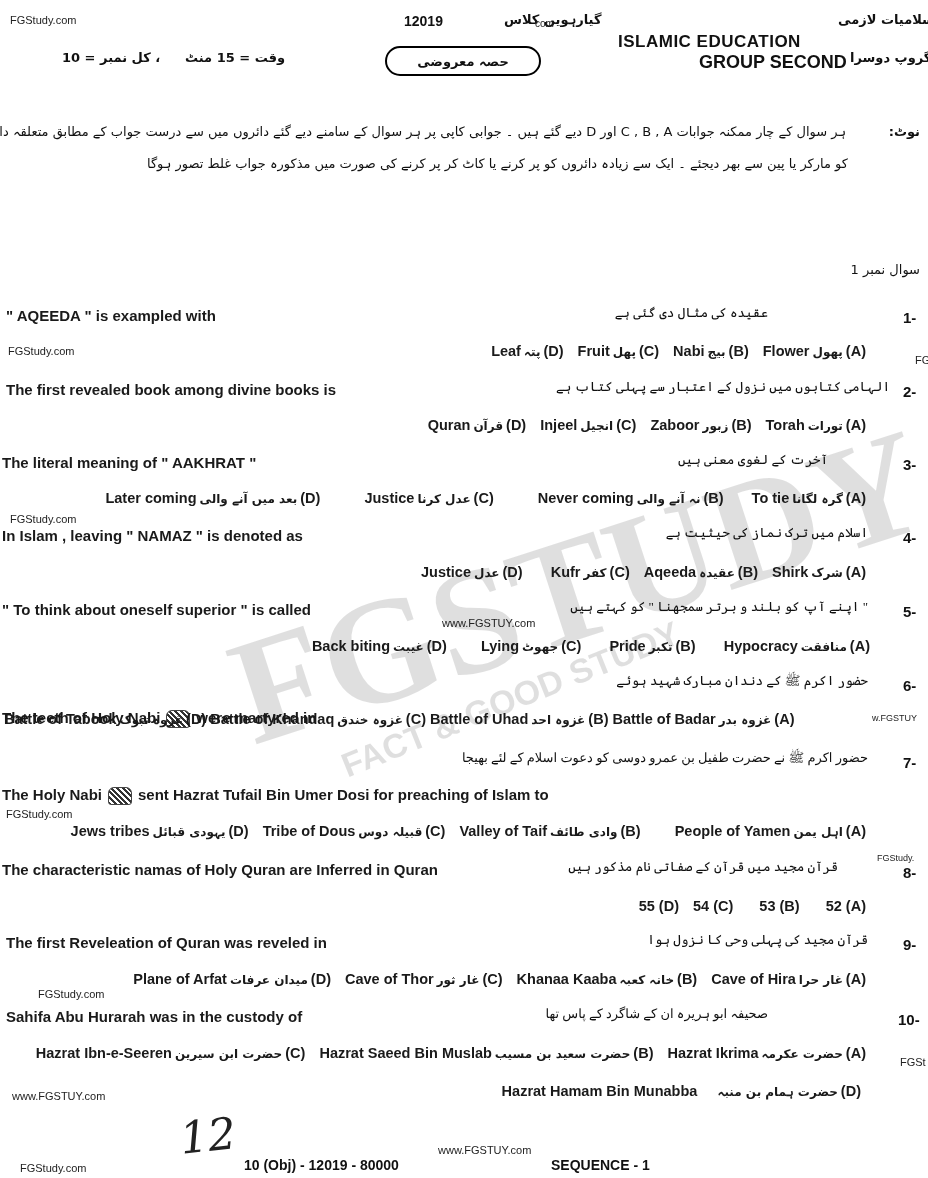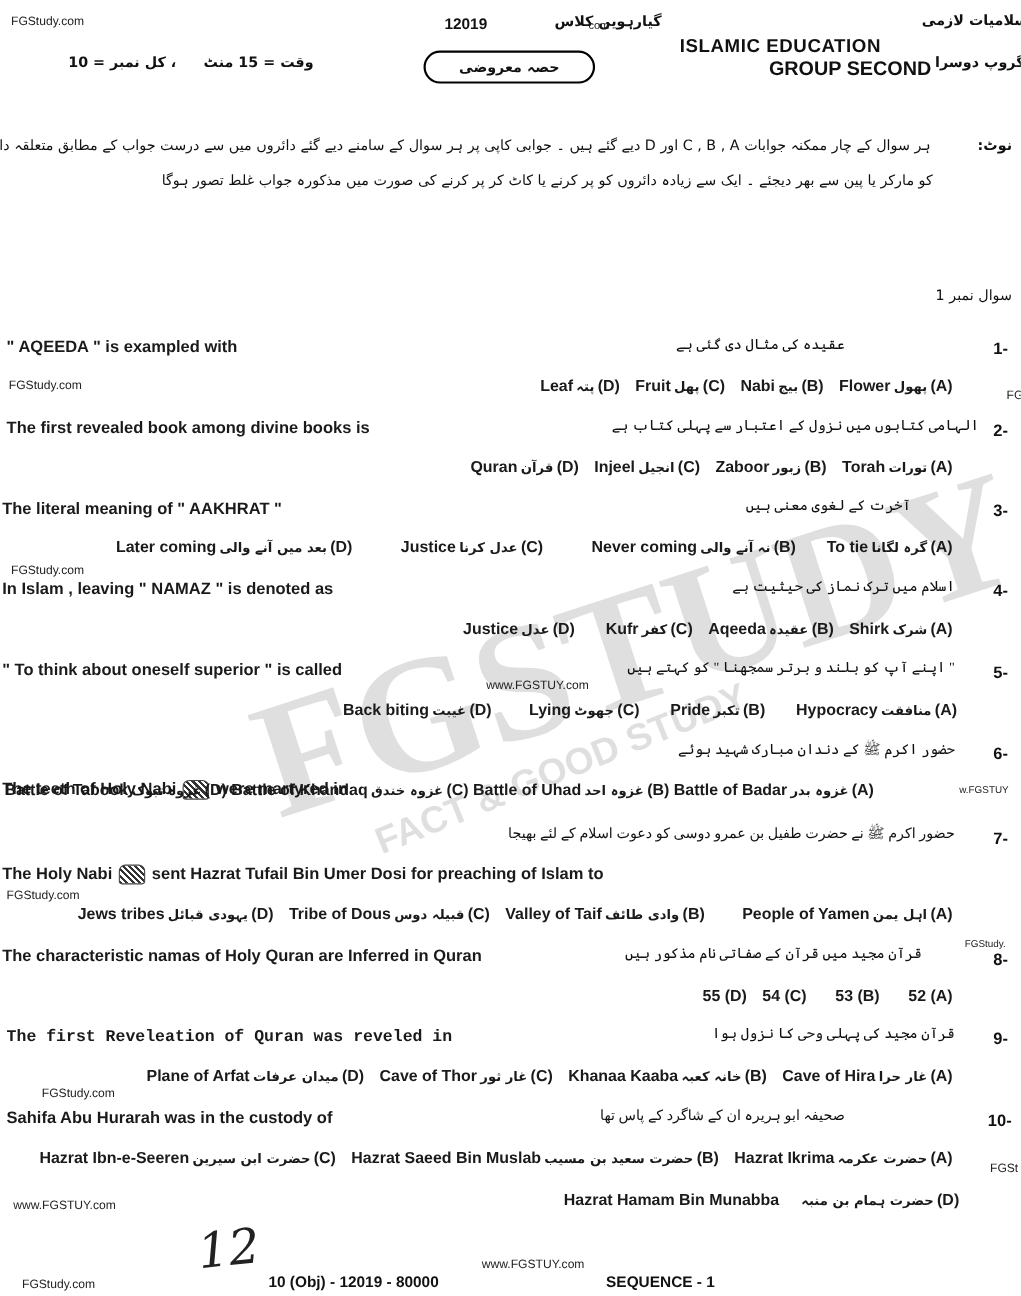--- a/index.html
+++ b/index.html
@@ -148,42 +148,42 @@
 <div class="abs urdu q-ur" style="right:90px; top:859px;">قرآن مجید میں قرآن کے صفاتی نام مذکور ہیں</div>
 <div class="abs wm-small" style="left:877px; top:853px; font-size:9px;">FGStudy.</div>
 <div class="abs q-num" style="left:903px; top:864px;">8-</div>
 <div class="abs opts" style="right:62px; top:898px;">
   <span>55</span> <span>(D)</span>
   <span class="opt">54</span> <span>(C)</span>
   <span class="opt" style="margin-left:22px;">53</span> <span>(B)</span>
   <span class="opt" style="margin-left:22px;">52</span> <span>(A)</span>
 </div>
 
-<div class="abs q-en" style="left:6px; top:934px;font-family:Liberation Mono, monospace;">The first Reveleation of Quran was reveled in</div>
+<div class="abs q-en" style="left:6px; top:934px;">The first Reveleation of Quran was reveled in</div>
 <div class="abs urdu q-ur" style="right:60px; top:932px;">قرآن مجید کی پہلی وحی کا نزول ہوا</div>
 <div class="abs q-num" style="left:903px; top:936px;">9-</div>
 <div class="abs opts" style="right:62px; top:971px;">
   <span>Plane of Arfat</span><span class="u">میدان عرفات</span><span>(D)</span>
   <span class="opt">Cave of Thor</span><span class="u">غار ثور</span><span>(C)</span>
   <span class="opt">Khanaa Kaaba</span><span class="u">خانہ کعبہ</span><span>(B)</span>
   <span class="opt">Cave of Hira</span><span class="u">غار حرا</span><span>(A)</span>
 </div>
 <div class="abs wm-small" style="left:38px; top:988px;">FGStudy.com</div>
 
 <div class="abs q-en" style="left:6px; top:1008px;">Sahifa Abu Hurarah was in the custody of</div>
 <div class="abs urdu q-ur" style="right:160px; top:1006px;">صحیفہ ابو ہریرہ ان کے شاگرد کے پاس تھا</div>
 <div class="abs q-num" style="left:898px; top:1011px;">10-</div>
 <div class="abs opts" style="right:62px; top:1045px;">
   <span>Hazrat Ibn-e-Seeren</span><span class="u">حضرت ابن سیرین</span><span>(C)</span>
   <span class="opt">Hazrat Saeed Bin Muslab</span><span class="u">حضرت سعید بن مسیب</span><span>(B)</span>
   <span class="opt">Hazrat Ikrima</span><span class="u">حضرت عکرمہ</span><span>(A)</span>
 </div>
 <div class="abs wm-small" style="left:900px; top:1056px;">FGSt</div>
 <div class="abs wm-small" style="left:12px; top:1090px;">www.FGSTUY.com</div>
-<div class="abs opts" style="right:56px; top:1083px;">
+<div class="abs opts" style="right:67px; top:1083px;">
   <span>Hazrat Hamam Bin Munabba</span><span class="u" style="margin-left:20px;">حضرت ہمام بن منبہ</span><span>(D)</span>
 </div>
 
 <div class="abs" style="left:180px; top:1110px; font-family:'DejaVu Serif',serif; font-size:44px; font-style:italic; color:#222; transform: rotate(-6deg);">12</div>
 
 <div class="abs wm-small" style="left:438px; top:1144px;">www.FGSTUY.com</div>
 <div class="abs wm-small" style="left:20px; top:1162px;">FGStudy.com</div>
 <div class="abs footer" style="left:244px; top:1157px;">10 (Obj) - 12019 - 80000</div>
 <div class="abs footer" style="left:551px; top:1157px;">SEQUENCE - 1</div>
 

